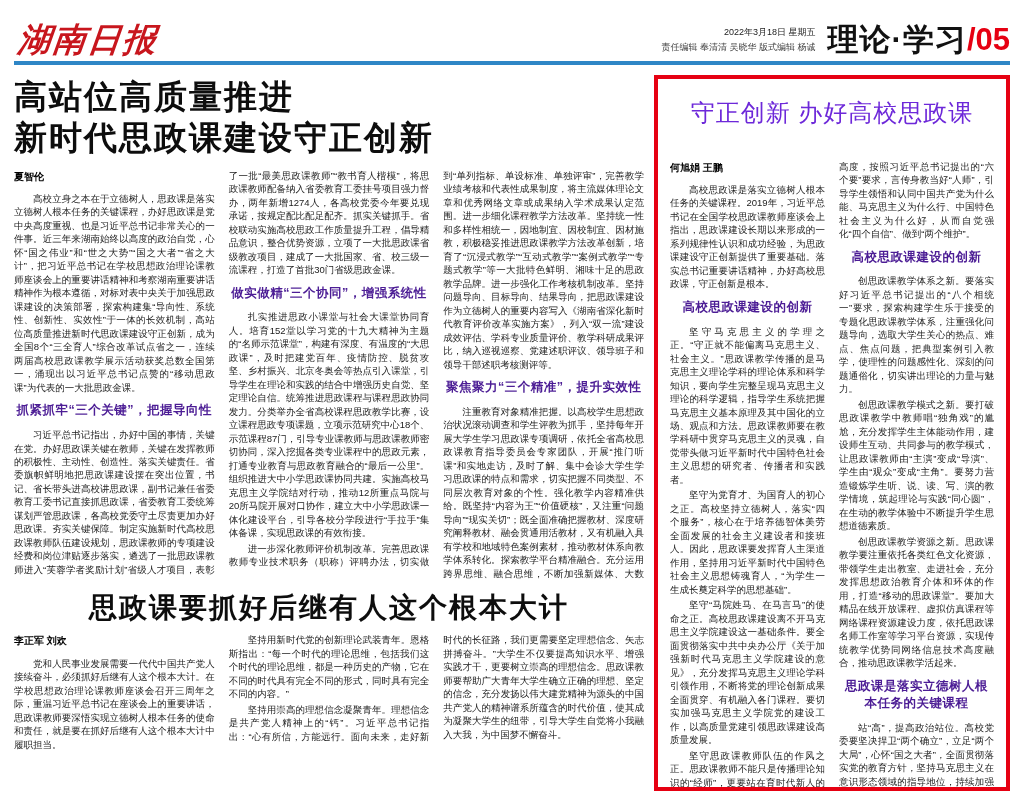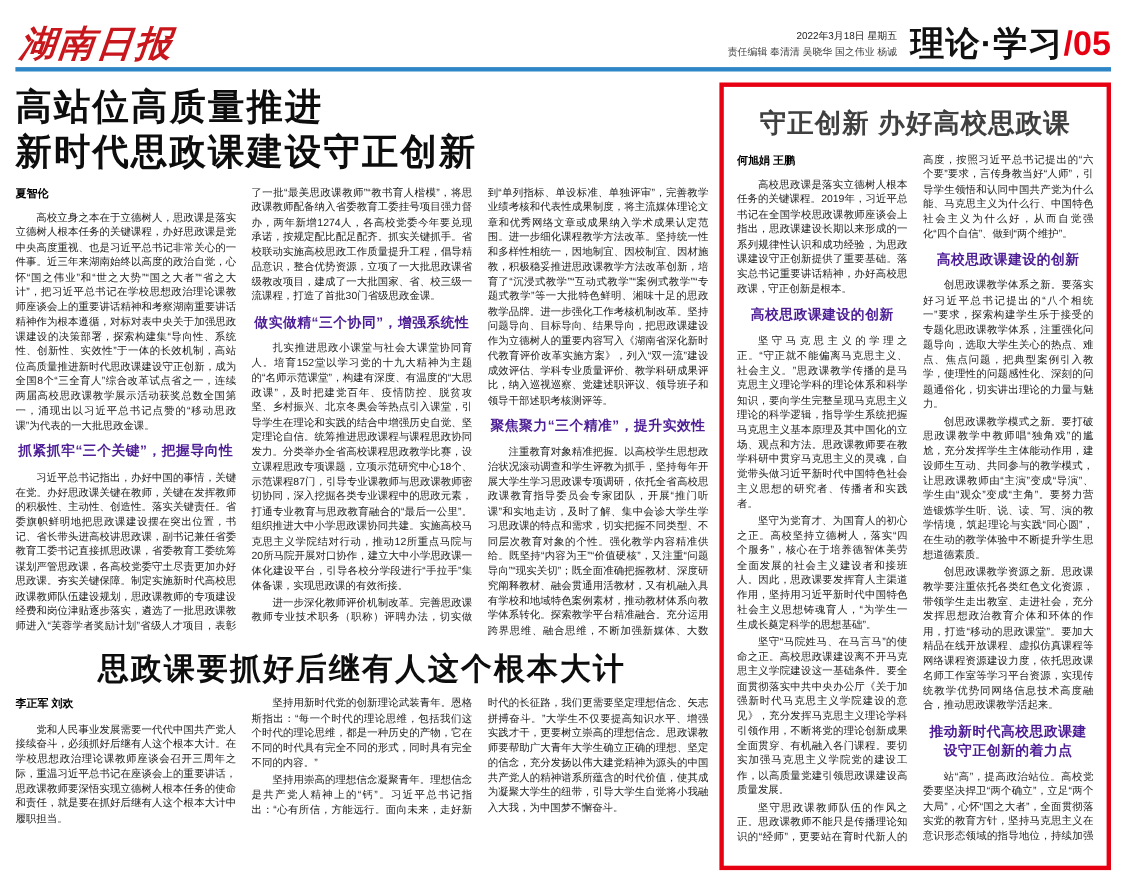--- a/index.html
+++ b/index.html
@@ -67,36 +67,36 @@
     font-size:28px;letter-spacing:2px;margin:4px 0 9px 0;line-height:1.2;
   }
   .bottom-art-body{height:120px;column-count:3;}
 
   
   .red-box{
     border:4px solid var(--accent-red);
     height:716px;padding:8px 12px 6px 12px;overflow:hidden;
   }
   .right-title{
-    text-align:center;font-weight:700;color:#404040;
-    font-size:24px;letter-spacing:1px;margin:12px 0 11px 0;line-height:1.2;
+    text-align:center;font-weight:400;color:#6d28d9;
+    font-size:24px;letter-spacing:1px;margin:12px 0 32px 0;line-height:1.2;
   }
   .right-art-body{height:636px;column-count:2;}
 </style>
 </head>
 <body>
 
 <div class="page">
 
   <div class="masthead">
     <div class="logo">湖南日报</div>
     <div class="mast-spacer"></div>
     <div class="mast-meta">
       <div class="dateline">2022年3月18日 星期五</div>
-      <div>责任编辑 奉清清 吴晓华 国之伟业 杨诚</div>
+      <div>责任编辑 奉清清 吴晓华 版式编辑 杨诚</div>
     </div>
     <div class="section-block">
       <span class="section-title">理论·学习</span><span class="page-number">/05</span>
     </div>
   </div>
   <div class="mast-rule"></div>
 
   <div class="content">
 
     <div class="left-region">
@@ -139,20 +139,20 @@
             <div class="blk blk-p">高校思政课是落实立德树人根本任务的关键课程。2019年，习近平总书记在全国学校思政课教师座谈会上指出，思政课建设长期以来形成的一系列规律性认识和成功经验，为思政课建设守正创新提供了重要基础。落实总书记重要讲话精神，办好高校思政课，守正创新是根本。</div>
             <div class="blk blk-h">高校思政课建设的创新</div>
             <div class="blk blk-p">坚守马克思主义的学理之正。“守正就不能偏离马克思主义、社会主义。”思政课教学传播的是马克思主义理论学科的理论体系和科学知识，要向学生完整呈现马克思主义理论的科学逻辑，指导学生系统把握马克思主义基本原理及其中国化的立场、观点和方法。思政课教师要在教学科研中贯穿马克思主义的灵魂，自觉带头做习近平新时代中国特色社会主义思想的研究者、传播者和实践者。</div>
             <div class="blk blk-p">坚守为党育才、为国育人的初心之正。高校坚持立德树人，落实“四个服务”，核心在于培养德智体美劳全面发展的社会主义建设者和接班人。因此，思政课要发挥育人主渠道作用，坚持用习近平新时代中国特色社会主义思想铸魂育人，“为学生一生成长奠定科学的思想基础”。</div>
             <div class="blk blk-p">坚守“马院姓马、在马言马”的使命之正。高校思政课建设离不开马克思主义学院建设这一基础条件。要全面贯彻落实中共中央办公厅《关于加强新时代马克思主义学院建设的意见》，充分发挥马克思主义理论学科引领作用，不断将党的理论创新成果全面贯穿、有机融入各门课程。要切实加强马克思主义学院党的建设工作，以高质量党建引领思政课建设高质量发展。</div>
             <div class="blk blk-p">坚守思政课教师队伍的作风之正。思政课教师不能只是传播理论知识的“经师”，更要站在育时代新人的高度，按照习近平总书记提出的“六个要”要求，言传身教当好“人师”，引导学生领悟和认同中国共产党为什么能、马克思主义为什么行、中国特色社会主义为什么好，从而自觉强化“四个自信”、做到“两个维护”。</div>
             <div class="blk blk-h">高校思政课建设的创新</div>
             <div class="blk blk-p">创思政课教学体系之新。要落实好习近平总书记提出的“八个相统一”要求，探索构建学生乐于接受的专题化思政课教学体系，注重强化问题导向，选取大学生关心的热点、难点、焦点问题，把典型案例引入教学，使理性的问题感性化、深刻的问题通俗化，切实讲出理论的力量与魅力。</div>
             <div class="blk blk-p">创思政课教学模式之新。要打破思政课教学中教师唱“独角戏”的尴尬，充分发挥学生主体能动作用，建设师生互动、共同参与的教学模式，让思政课教师由“主演”变成“导演”、学生由“观众”变成“主角”。要努力营造锻炼学生听、说、读、写、演的教学情境，筑起理论与实践“同心圆”，在生动的教学体验中不断提升学生思想道德素质。</div>
             <div class="blk blk-p">创思政课教学资源之新。思政课教学要注重依托各类红色文化资源，带领学生走出教室、走进社会，充分发挥思想政治教育介体和环体的作用，打造“移动的思政课堂”。要加大精品在线开放课程、虚拟仿真课程等网络课程资源建设力度，依托思政课名师工作室等学习平台资源，实现传统教学优势同网络信息技术高度融合，推动思政课教学活起来。</div>
-            <div class="blk blk-h">推动新时代高校思政课建设守正创新的着力点</div>
+            <div class="blk blk-h">思政课是落实立德树人根本任务的关键课程</div>
             <div class="blk blk-p">站“高”，提高政治站位。高校党委要坚决捍卫“两个确立”，立足“两个大局”，心怀“国之大者”，全面贯彻落实党的教育方针，坚持马克思主义在意识形态领域的指导地位，持续加强马克思主义学院建设，全面推动思政课守正创新，擦亮中国特色社会主义大学的鲜明底色，着力培养担当民族复兴大任的时代新人。</div>
           </div>
       </div>
     </div>
 
   </div>
 </div>
 
 </body></html>

